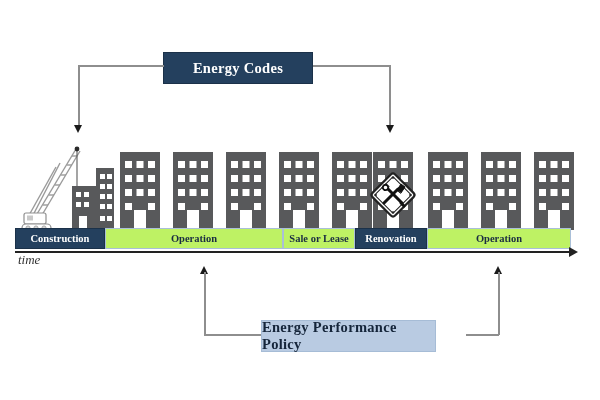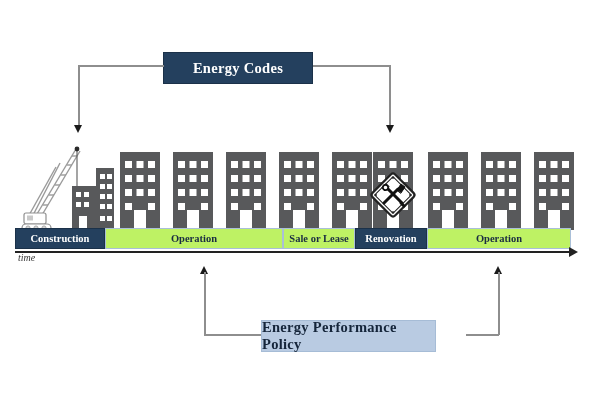--- a/index.html
+++ b/index.html
@@ -67,21 +67,21 @@
   .seg-light{background:#bef264;color:#1a2c42;border:1px solid #a9bfd8;}
 
   #axis-line{position:absolute;left:15px;top:251px;width:556px;height:1.7px;background:#222;}
   #axis-arrow{
     position:absolute;left:569px;top:246.5px;width:0;height:0;
     border-top:5px solid transparent;border-bottom:5px solid transparent;
     border-left:9px solid #222;
   }
   #time-label{
     position:absolute;left:18px;top:252px;
-    font-size:10px;font-style:italic;color:#333;
+    font-size:13px;font-style:italic;color:#333;
     font-family:"Liberation Serif", serif;
   }
 
   
   .bld{position:absolute;}
   svg{display:block;}
 </style>
 </head>
 <body>
 

